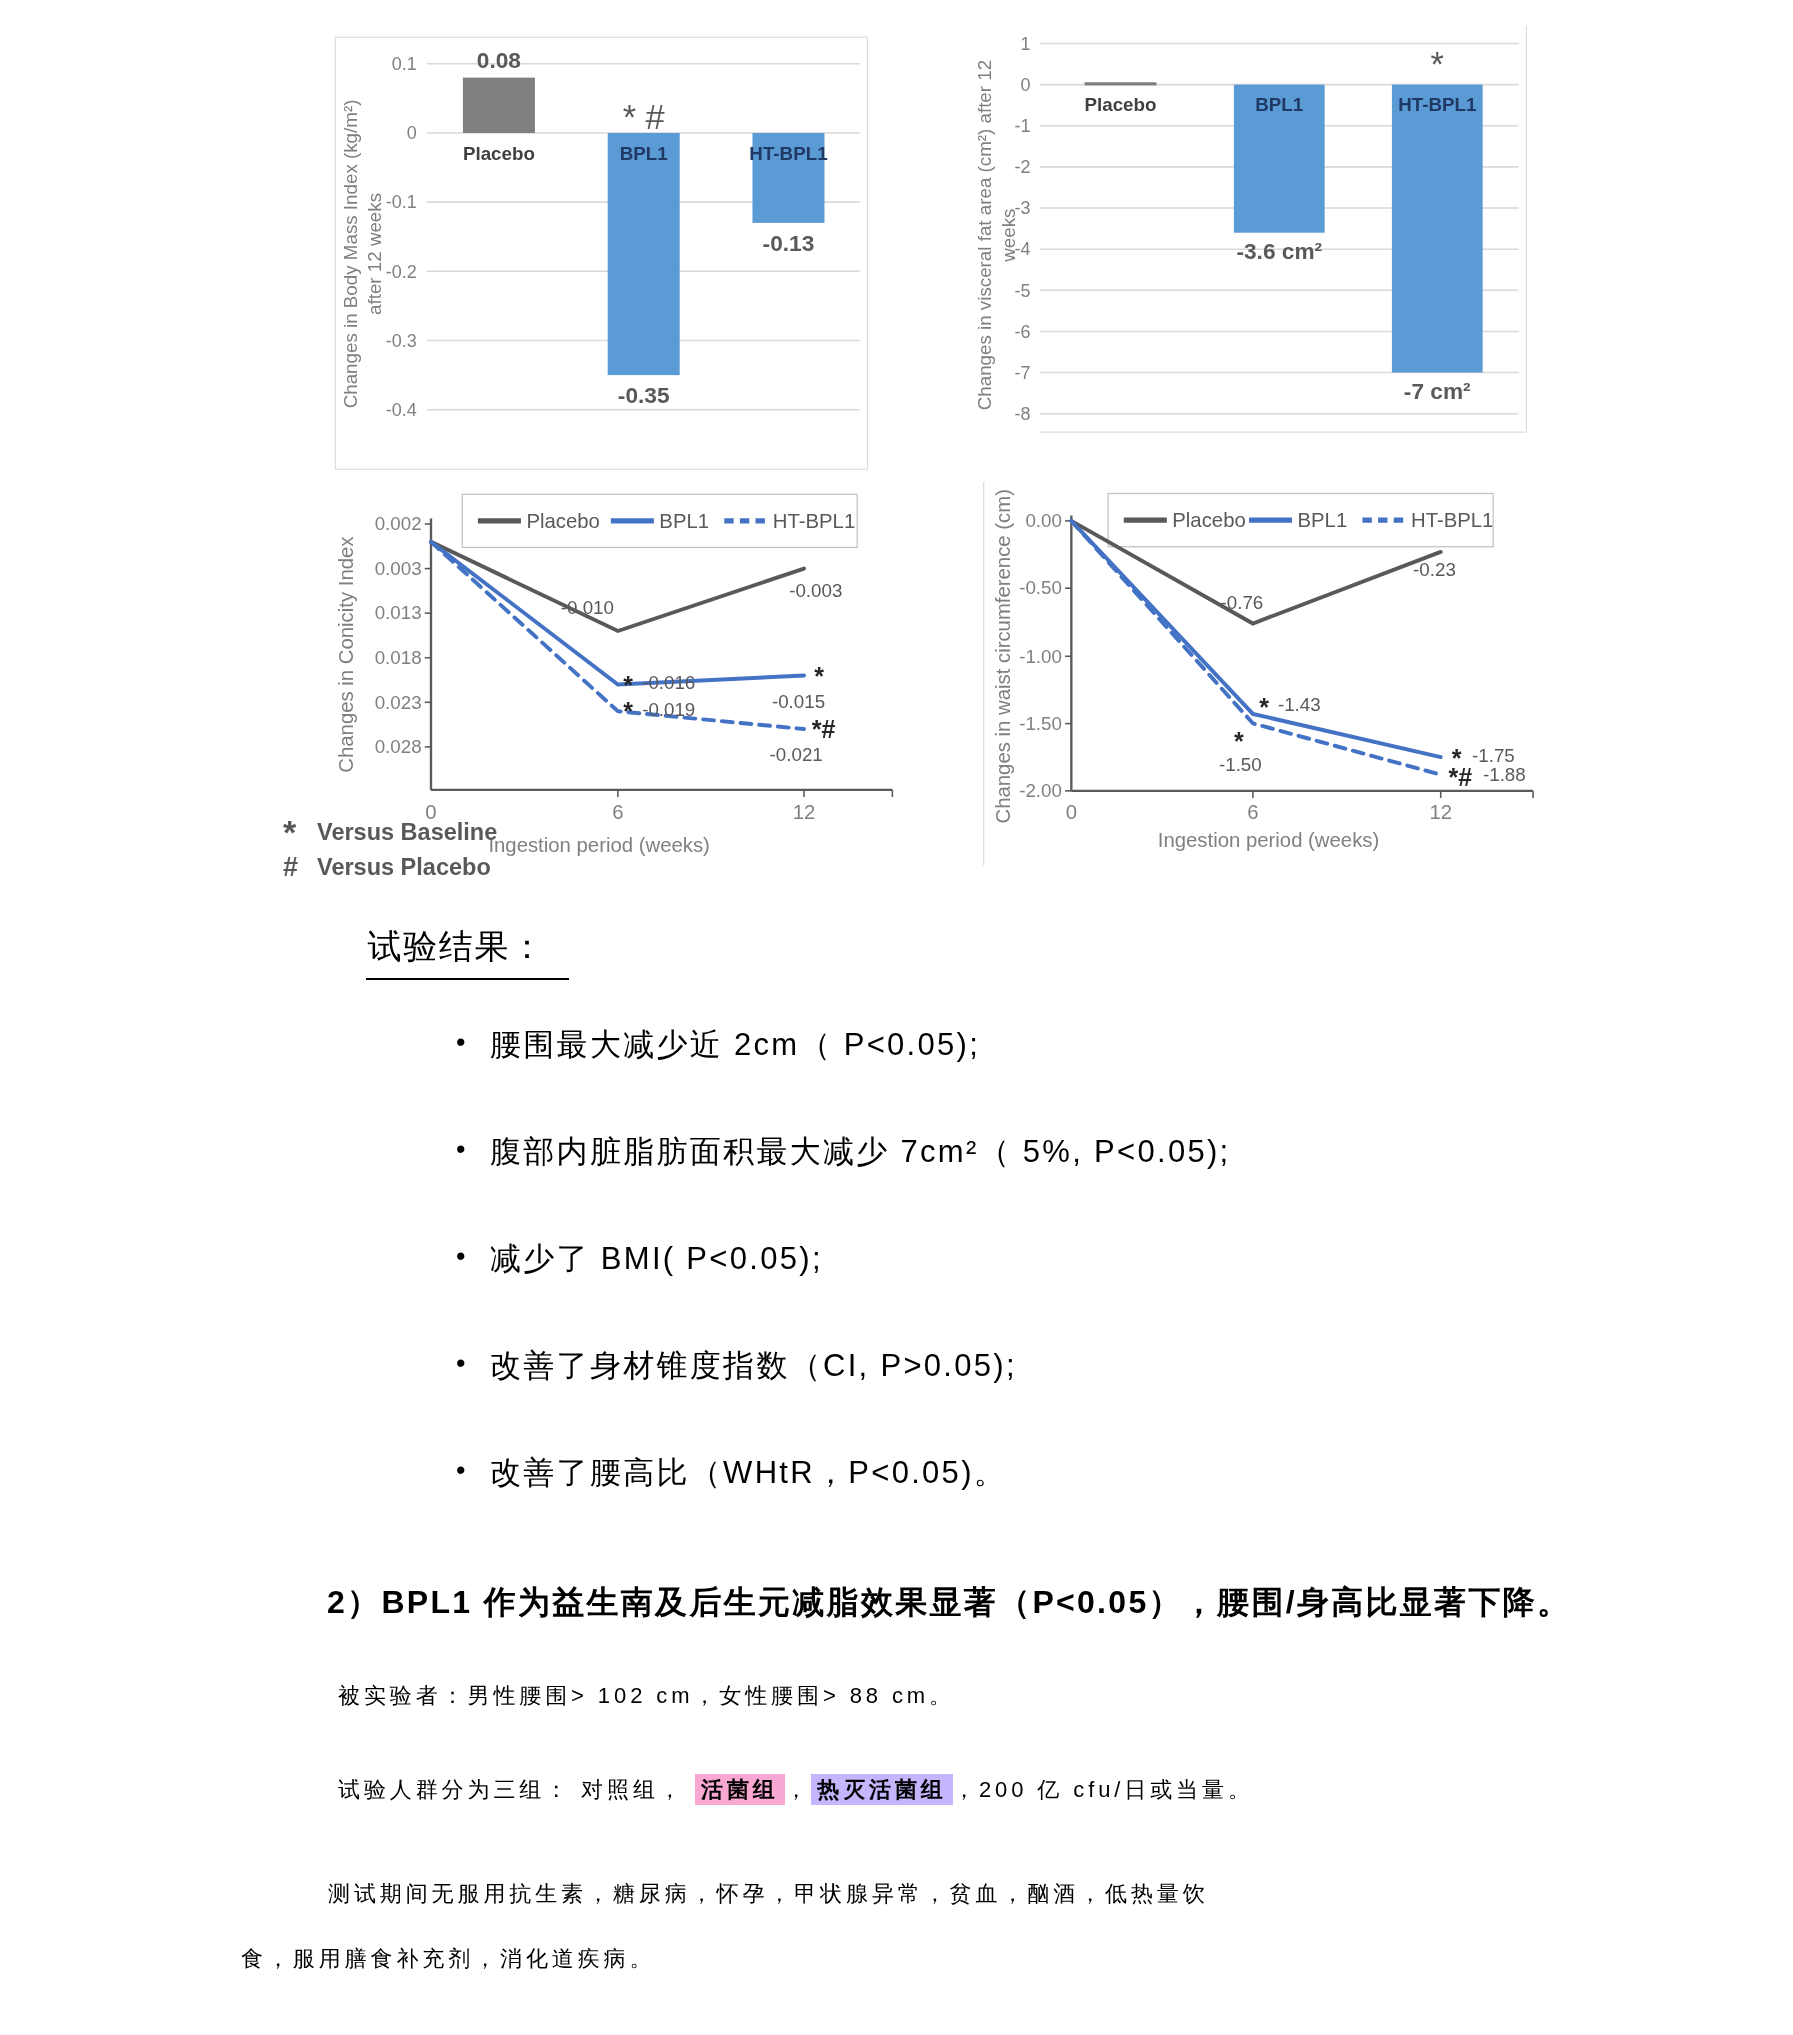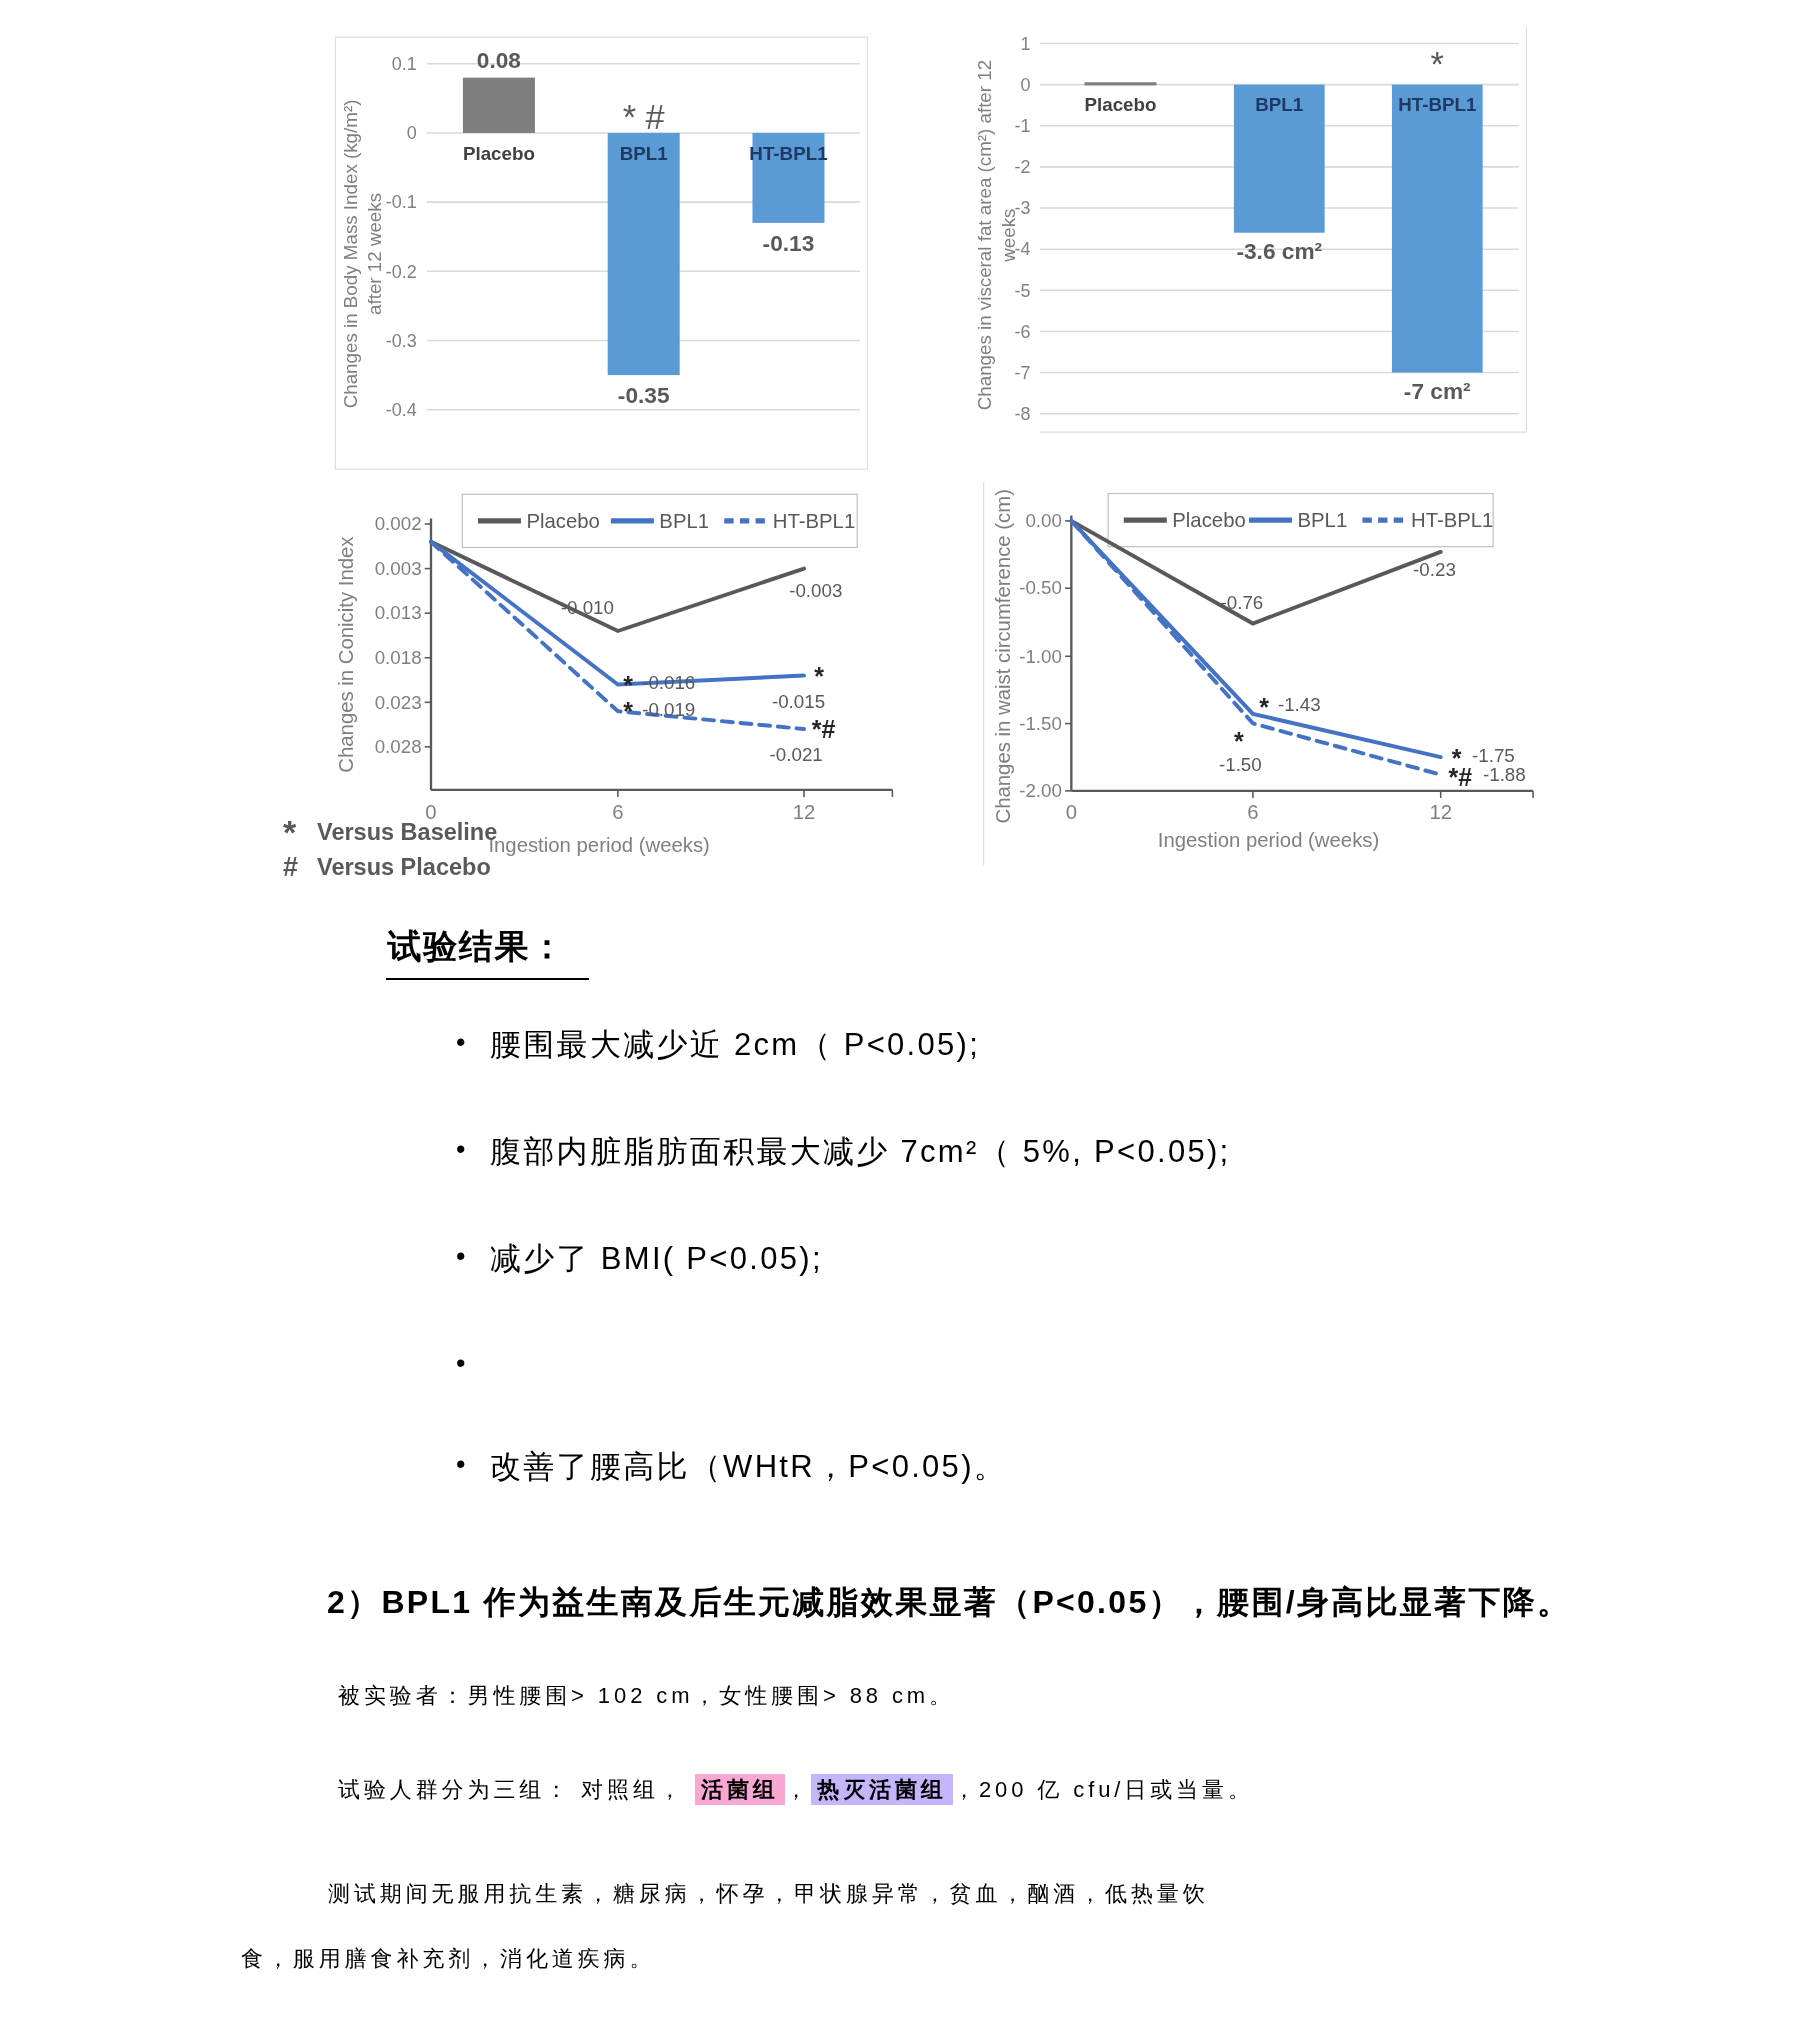--- a/index.html
+++ b/index.html
@@ -4,21 +4,21 @@
 <style>
   html,body{margin:0;padding:0;background:#ffffff;}
   body{width:1793px;height:2035px;position:relative;font-family:"Liberation Sans",sans-serif;color:#000;}
   .abs{position:absolute;}
   svg text{font-family:"Liberation Sans",sans-serif;}
   
   .footnotes{left:283px;top:819px;color:#595959;font-weight:bold;font-size:23.5px;}
   .fn-row{display:flex;align-items:center;margin-bottom:7.8px;}
   .fn-sym{font-size:34px;width:34px;display:inline-block;line-height:23.5px;}
   
-  .heading{left:386px;top:924px;font-size:34px;font-weight:bold;border-bottom:2.3px solid #000;padding:0 23.5px 7.8px 1.6px;letter-spacing:1.6px;}
+  .heading{left:366px;top:924px;font-size:34px;font-weight:normal;border-bottom:2.3px solid #000;padding:0 23.5px 7.8px 1.6px;letter-spacing:1.6px;}
   .bullets{left:456px;top:1024px;}
   .bullet-row{display:flex;align-items:flex-start;margin-bottom:65px;font-size:31px;letter-spacing:2.3px;white-space:nowrap;}
   .bullet-dot{width:34px;font-size:27px;line-height:36px;}
   .sec2-title{left:327px;top:1581px;font-size:32px;font-weight:bold;letter-spacing:2.3px;white-space:nowrap;}
   .sec2-line{font-size:22px;letter-spacing:3.9px;white-space:nowrap;}
   .l-subjects{left:338px;top:1681px;}
   .l-groups{left:338px;top:1775px;}
   .l-excl1{left:328px;top:1879px;text-align:right;}
   .l-excl2{left:241px;top:1944px;}
   .hl-orange{background:#f9a8d4;font-weight:bold;padding:3.1px 6.3px;}
@@ -197,20 +197,21 @@
     <div class="bullet-row">
       <span class="bullet-dot">•</span>
       <span>腹部内脏脂肪面积最大减少 7cm²（ 5%, P&lt;0.05);</span>
     </div>
     <div class="bullet-row">
       <span class="bullet-dot">•</span>
       <span>减少了 BMI( P&lt;0.05);</span>
     </div>
     <div class="bullet-row">
       <span class="bullet-dot">•</span>
+      <span>改善了身材锥度指数（CI, P&gt;0.05);</span>
     </div>
     <div class="bullet-row">
       <span class="bullet-dot">•</span>
       <span>改善了腰高比（WHtR，P&lt;0.05)。</span>
     </div>
   </div>
 
 <div class="abs sec2-title">2）BPL1 作为益生南及后生元减脂效果显著（P&lt;0.05），腰围/身高比显著下降。</div>
 <div class="abs sec2-line l-subjects">被实验者：男性腰围&gt; 102 cm，女性腰围&gt; 88 cm。</div>
 <div id="groups-line" class="abs sec2-line l-groups"><span>试验人群分为三组：  对照组，  </span><span class="hl-orange">活菌组</span><span>，</span><span class="hl-yellow">热灭活菌组</span><span>，200 亿 cfu/日或当量。</span></div>

